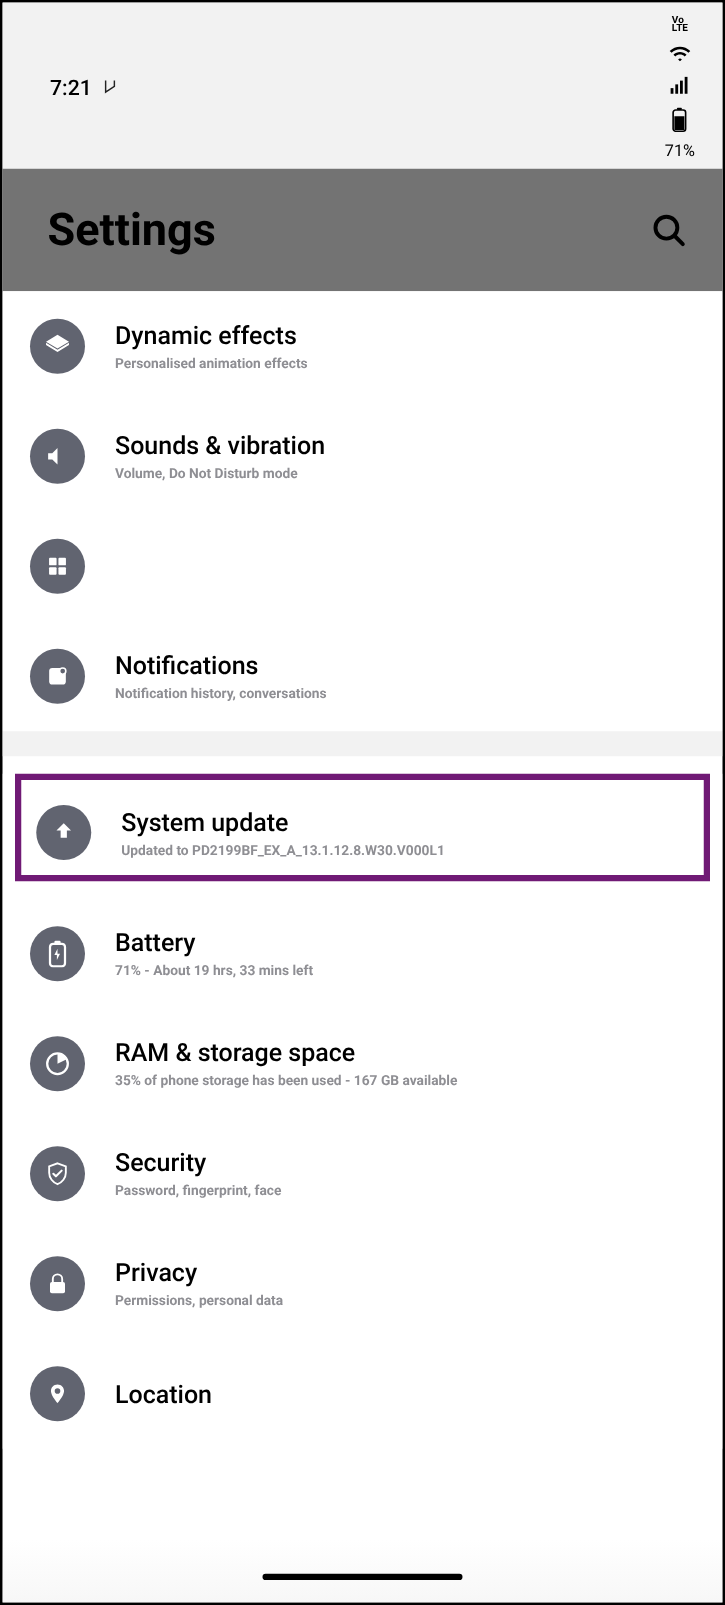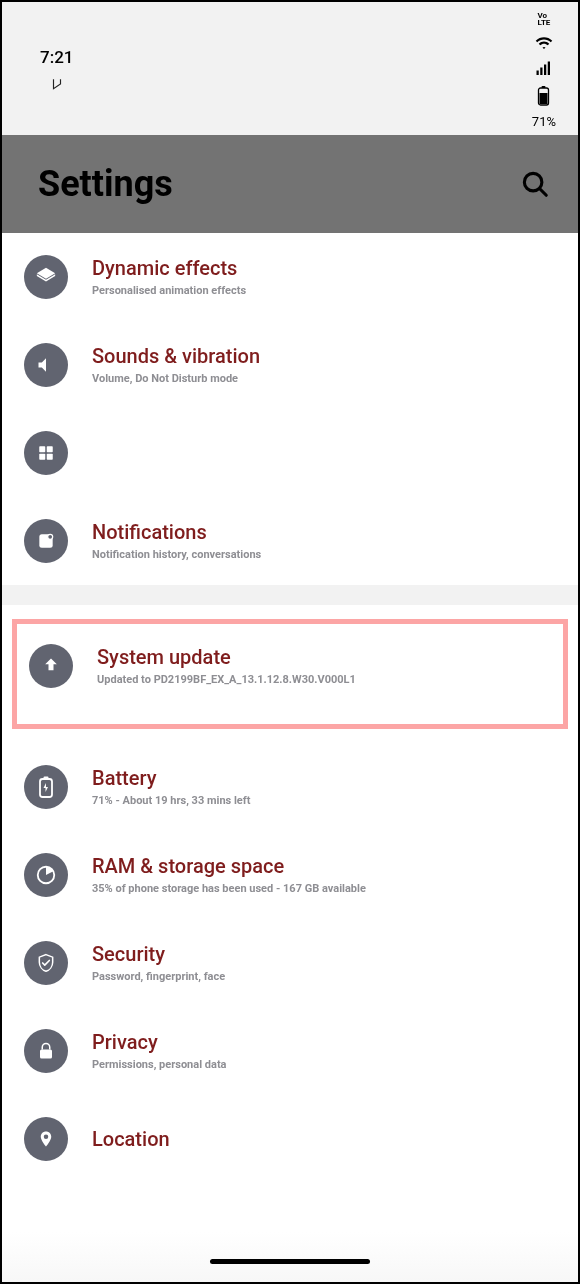--- a/index.html
+++ b/index.html
@@ -23,21 +23,20 @@
       padding: 10px 22px 6px 38px;
       font-size: 17px;
       font-weight: 500;
       color: #000;
       background: #f2f2f2;
     }
     .status-left {
       display: flex;
       align-items: center;
       gap: 8px;
-      flex-direction: column;
     }
     .status-right {
       display: flex;
       align-items: center;
       gap: 8px;
       font-size: 15px;
       flex-direction: column;
     }
     .status-right .sicon {
       display: inline-flex;
@@ -63,23 +62,24 @@
       background: #fff;
     }
     .settings-item {
       display: flex;
       align-items: center;
       padding: 22px 20px 22px 22px;
       cursor: pointer;
       gap: 24px;
     }
     .settings-item.highlighted {
-      border: 5px solid #fca5a5;
+      border: 5px solid #701a75;
       margin: 14px 10px 14px 10px;
-      padding: 20px 16px 36px 12px;
+      padding: 20px 16px 12px 12px;
+      align-items: flex-end;
     }
     .item-icon {
       width: 44px;
       height: 44px;
       min-width: 44px;
       border-radius: 50%;
       background: #616470;
       display: flex;
       align-items: center;
       justify-content: center;
@@ -87,21 +87,21 @@
     }
     .item-text {
       display: flex;
       flex-direction: column;
       gap: 4px;
       flex: 1;
     }
     .item-title {
       font-size: 20px;
       font-weight: 500;
-      color: #7f1d1d;
+      color: #000000;
     }
     .item-subtitle {
       font-size: 11px;
       color: #8e8e93;
       line-height: 1.3;
       font-weight: bold;
     }
     .section-divider {
       height: 20px;
       background: #f2f2f2;

